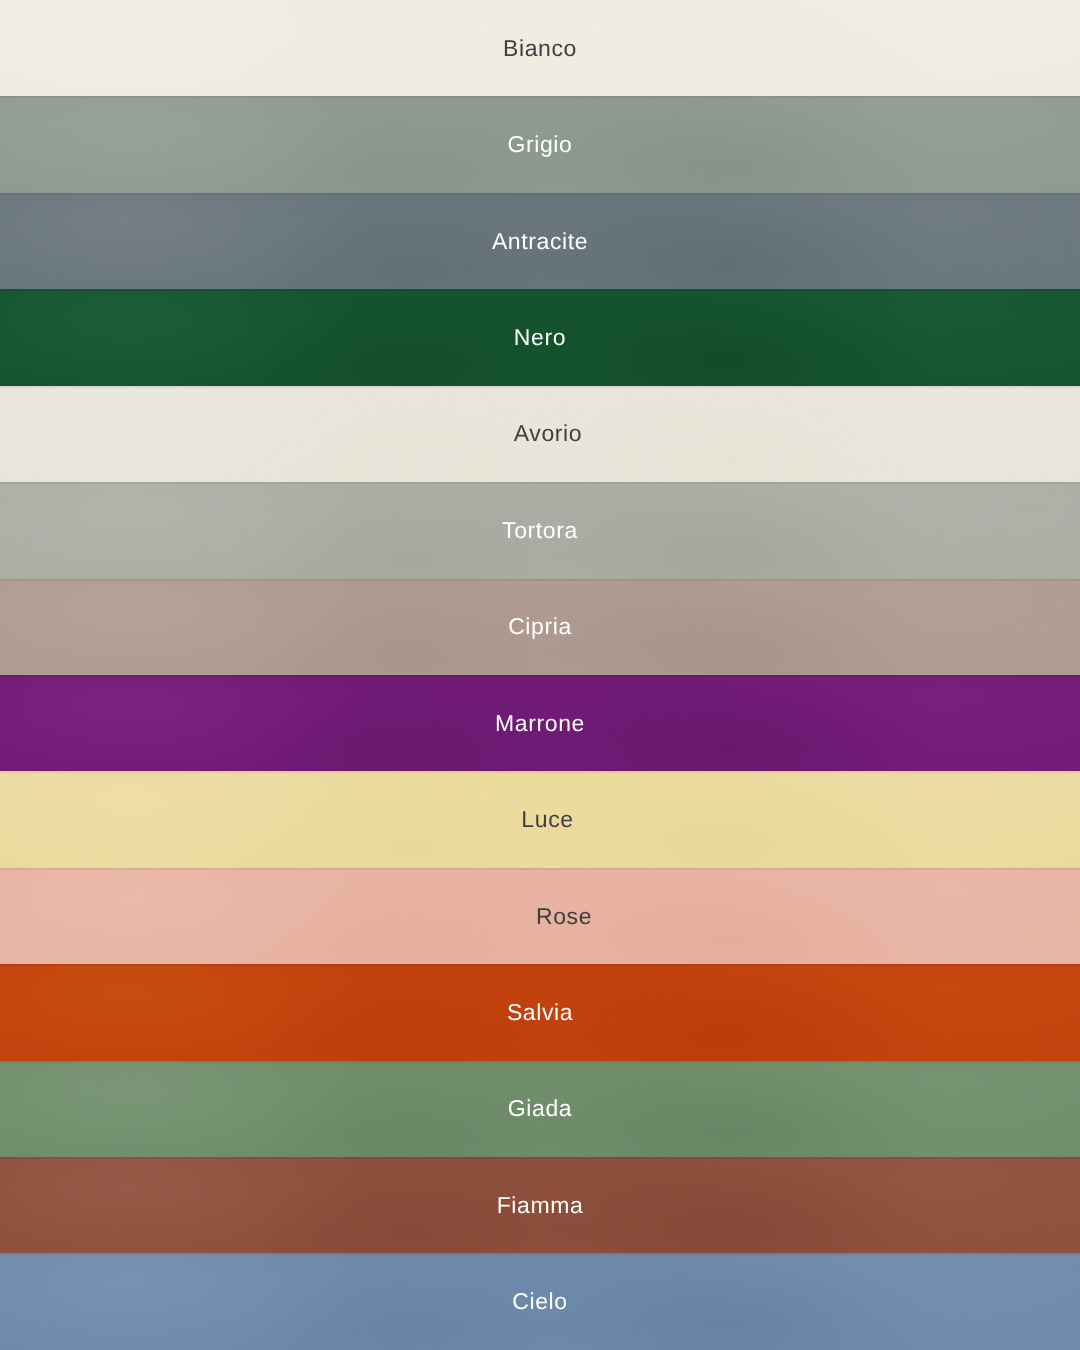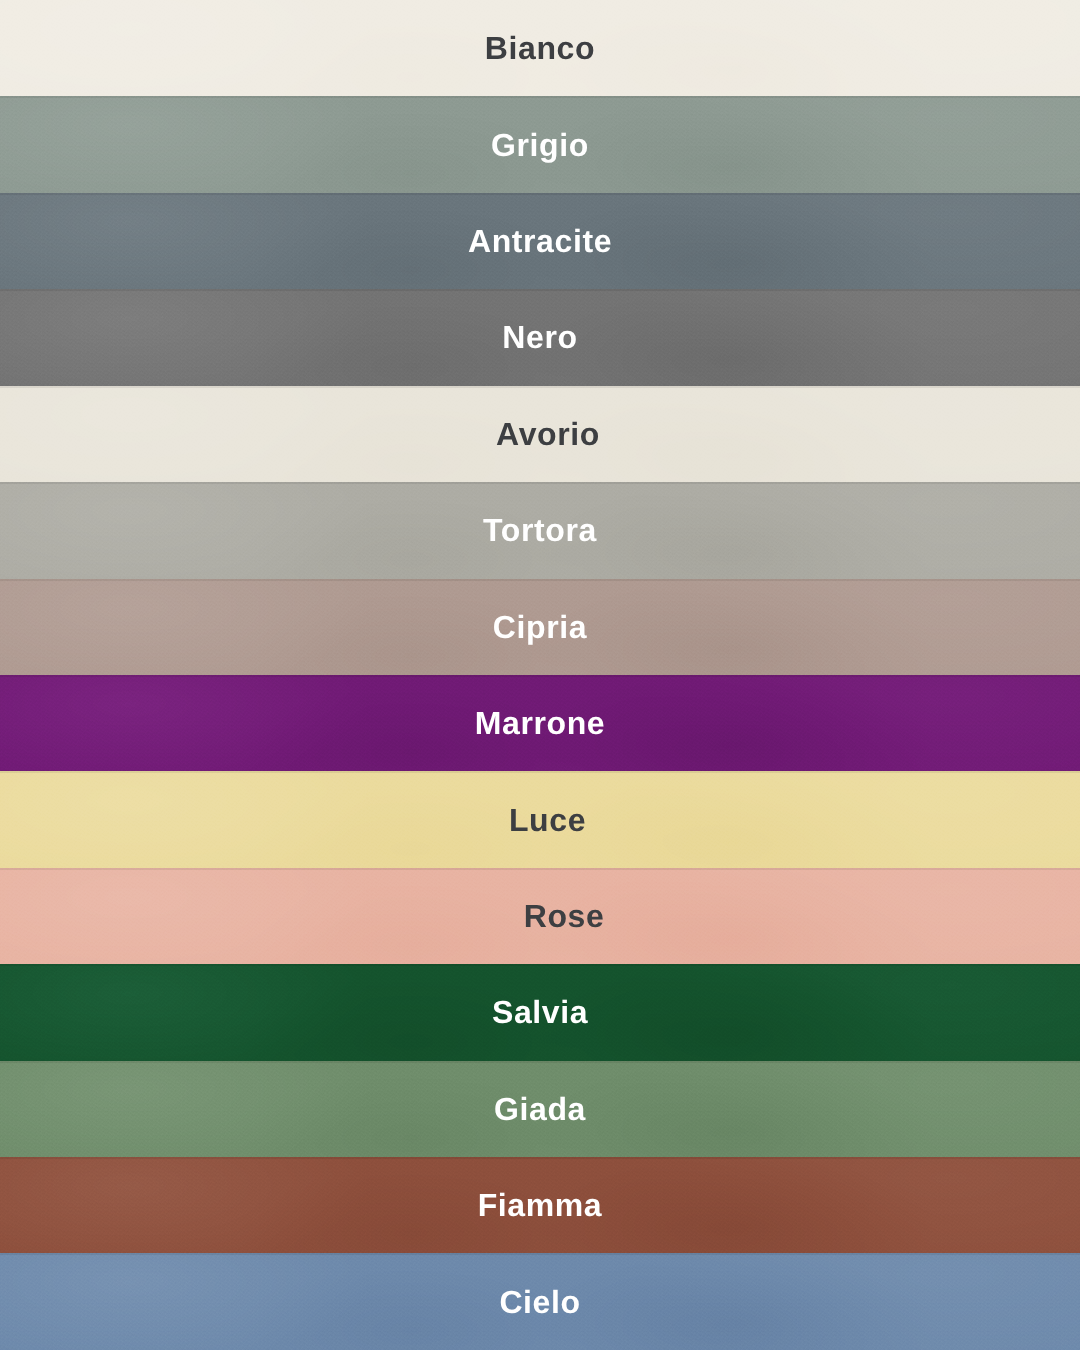--- a/index.html
+++ b/index.html
@@ -92,22 +92,22 @@
     top: 0;
     height: 2px;
     pointer-events: none;
     background: rgba(0,0,0,0.07);
   }
   .swatch:first-child .seam { display: none; }
 
   .swatch-label {
     position: relative;
     z-index: 3;
-    font-size: 32px;
-    font-weight: 700;
+    font-size: 23px;
+    font-weight: 400;
     letter-spacing: 0.6px;
     line-height: 1;
     white-space: nowrap;
     text-rendering: geometricPrecision;
   }
 </style>
 </head>
 <body>
 
 <div id="palette">
@@ -121,21 +121,21 @@
       <div class="mottle"></div>
       <div class="grain"></div>
       <div class="swatch-label" style="color: rgb(255, 255, 255);">Grigio</div>
     </div>
     <div class="swatch" style="background-color: rgb(105, 117, 124);">
       <div class="seam"></div>
       <div class="mottle"></div>
       <div class="grain"></div>
       <div class="swatch-label" style="color: #ffffff;">Antracite</div>
     </div>
-    <div class="swatch" style="background-color: #737373;">
+    <div class="swatch" style="background-color: #14532d;">
       <div class="seam"></div>
       <div class="mottle"></div>
       <div class="grain"></div>
       <div class="swatch-label" style="color: rgb(255, 255, 255);">Nero</div>
     </div>
     <div class="swatch" style="background-color: rgb(233, 229, 218);">
       <div class="seam"></div>
       <div class="mottle"></div>
       <div class="grain"></div>
       <div class="swatch-label" style="color: rgb(61, 63, 66); margin-left: 16px;">Avorio</div>
@@ -163,21 +163,21 @@
       <div class="mottle"></div>
       <div class="grain"></div>
       <div class="swatch-label" style="color: rgb(61, 63, 66); margin-left: 15px;">Luce</div>
     </div>
     <div class="swatch" style="background-color: rgb(232, 179, 162); padding-left: 48px;">
       <div class="seam"></div>
       <div class="mottle"></div>
       <div class="grain"></div>
       <div class="swatch-label" style="color: rgb(61, 63, 66);">Rose</div>
     </div>
-    <div class="swatch" style="background-color: #14532d; text-align: center;">
+    <div class="swatch" style="background-color: #c2410c; text-align: center;">
       <div class="seam"></div>
       <div class="mottle"></div>
       <div class="grain"></div>
       <div class="swatch-label" style="color: rgb(255, 255, 255);">Salvia</div>
     </div>
     <div class="swatch" style="background-color: rgb(111, 141, 107);">
       <div class="seam"></div>
       <div class="mottle"></div>
       <div class="grain"></div>
       <div class="swatch-label" style="color: rgb(255, 255, 255);">Giada</div>

